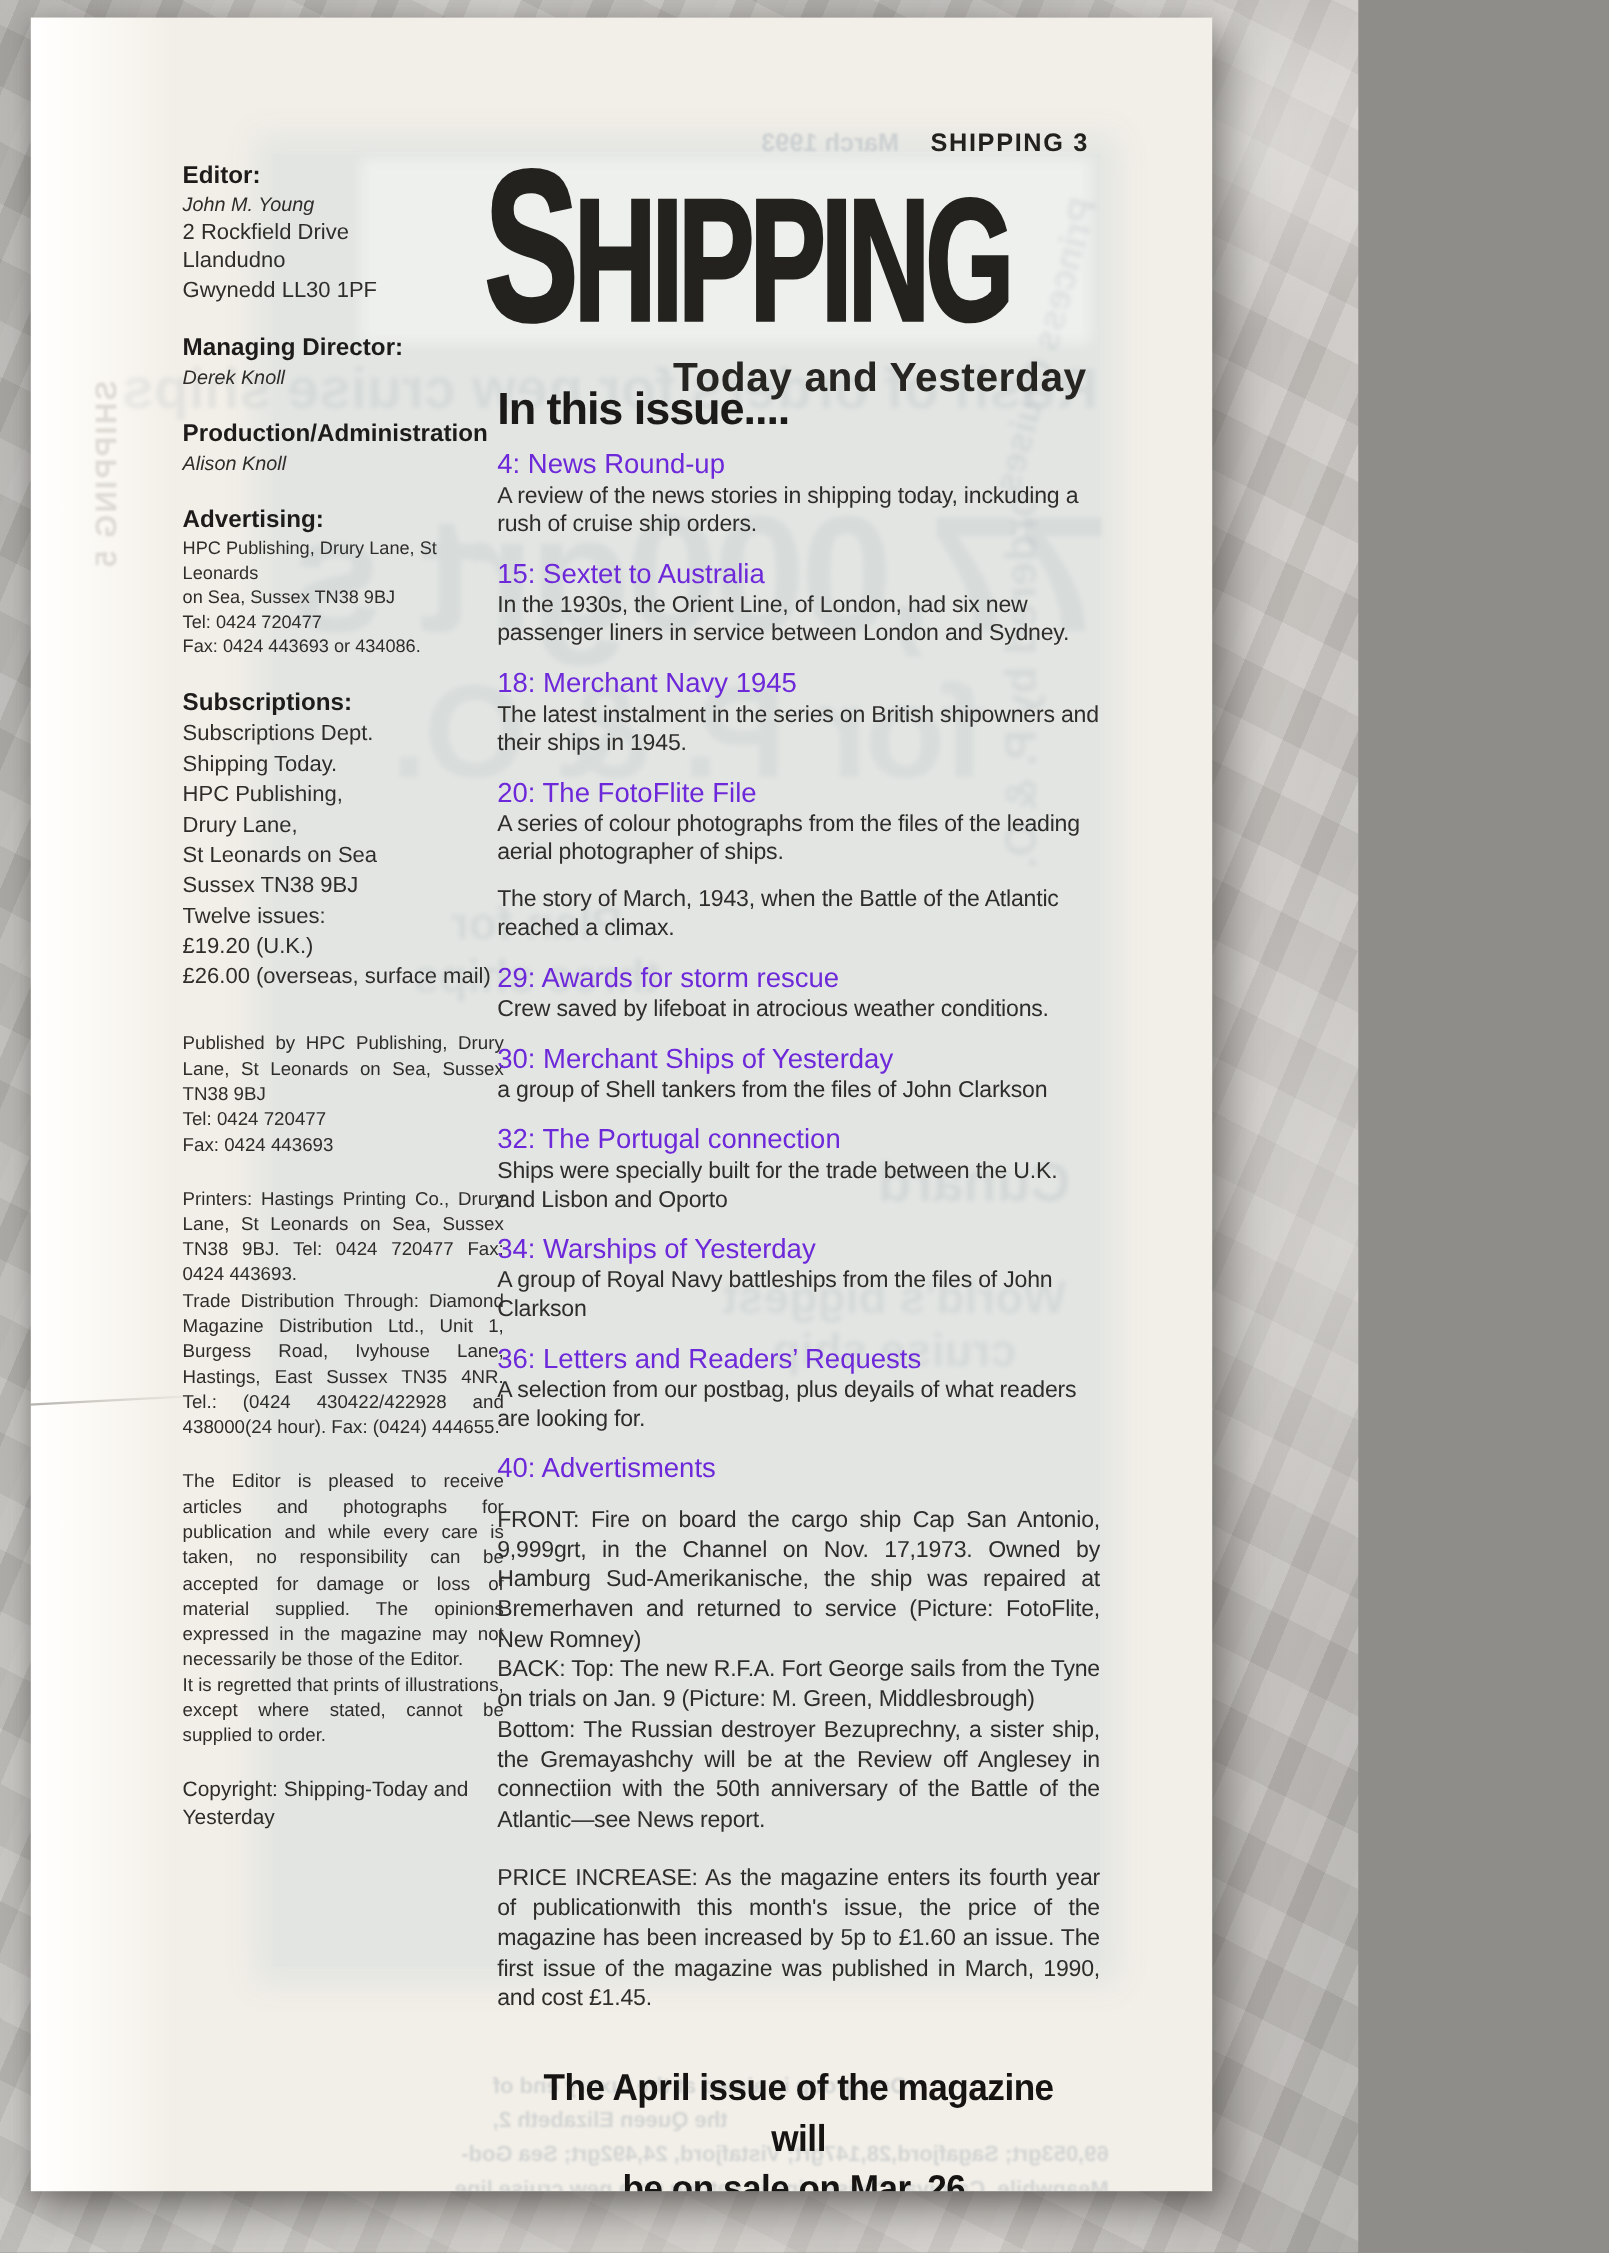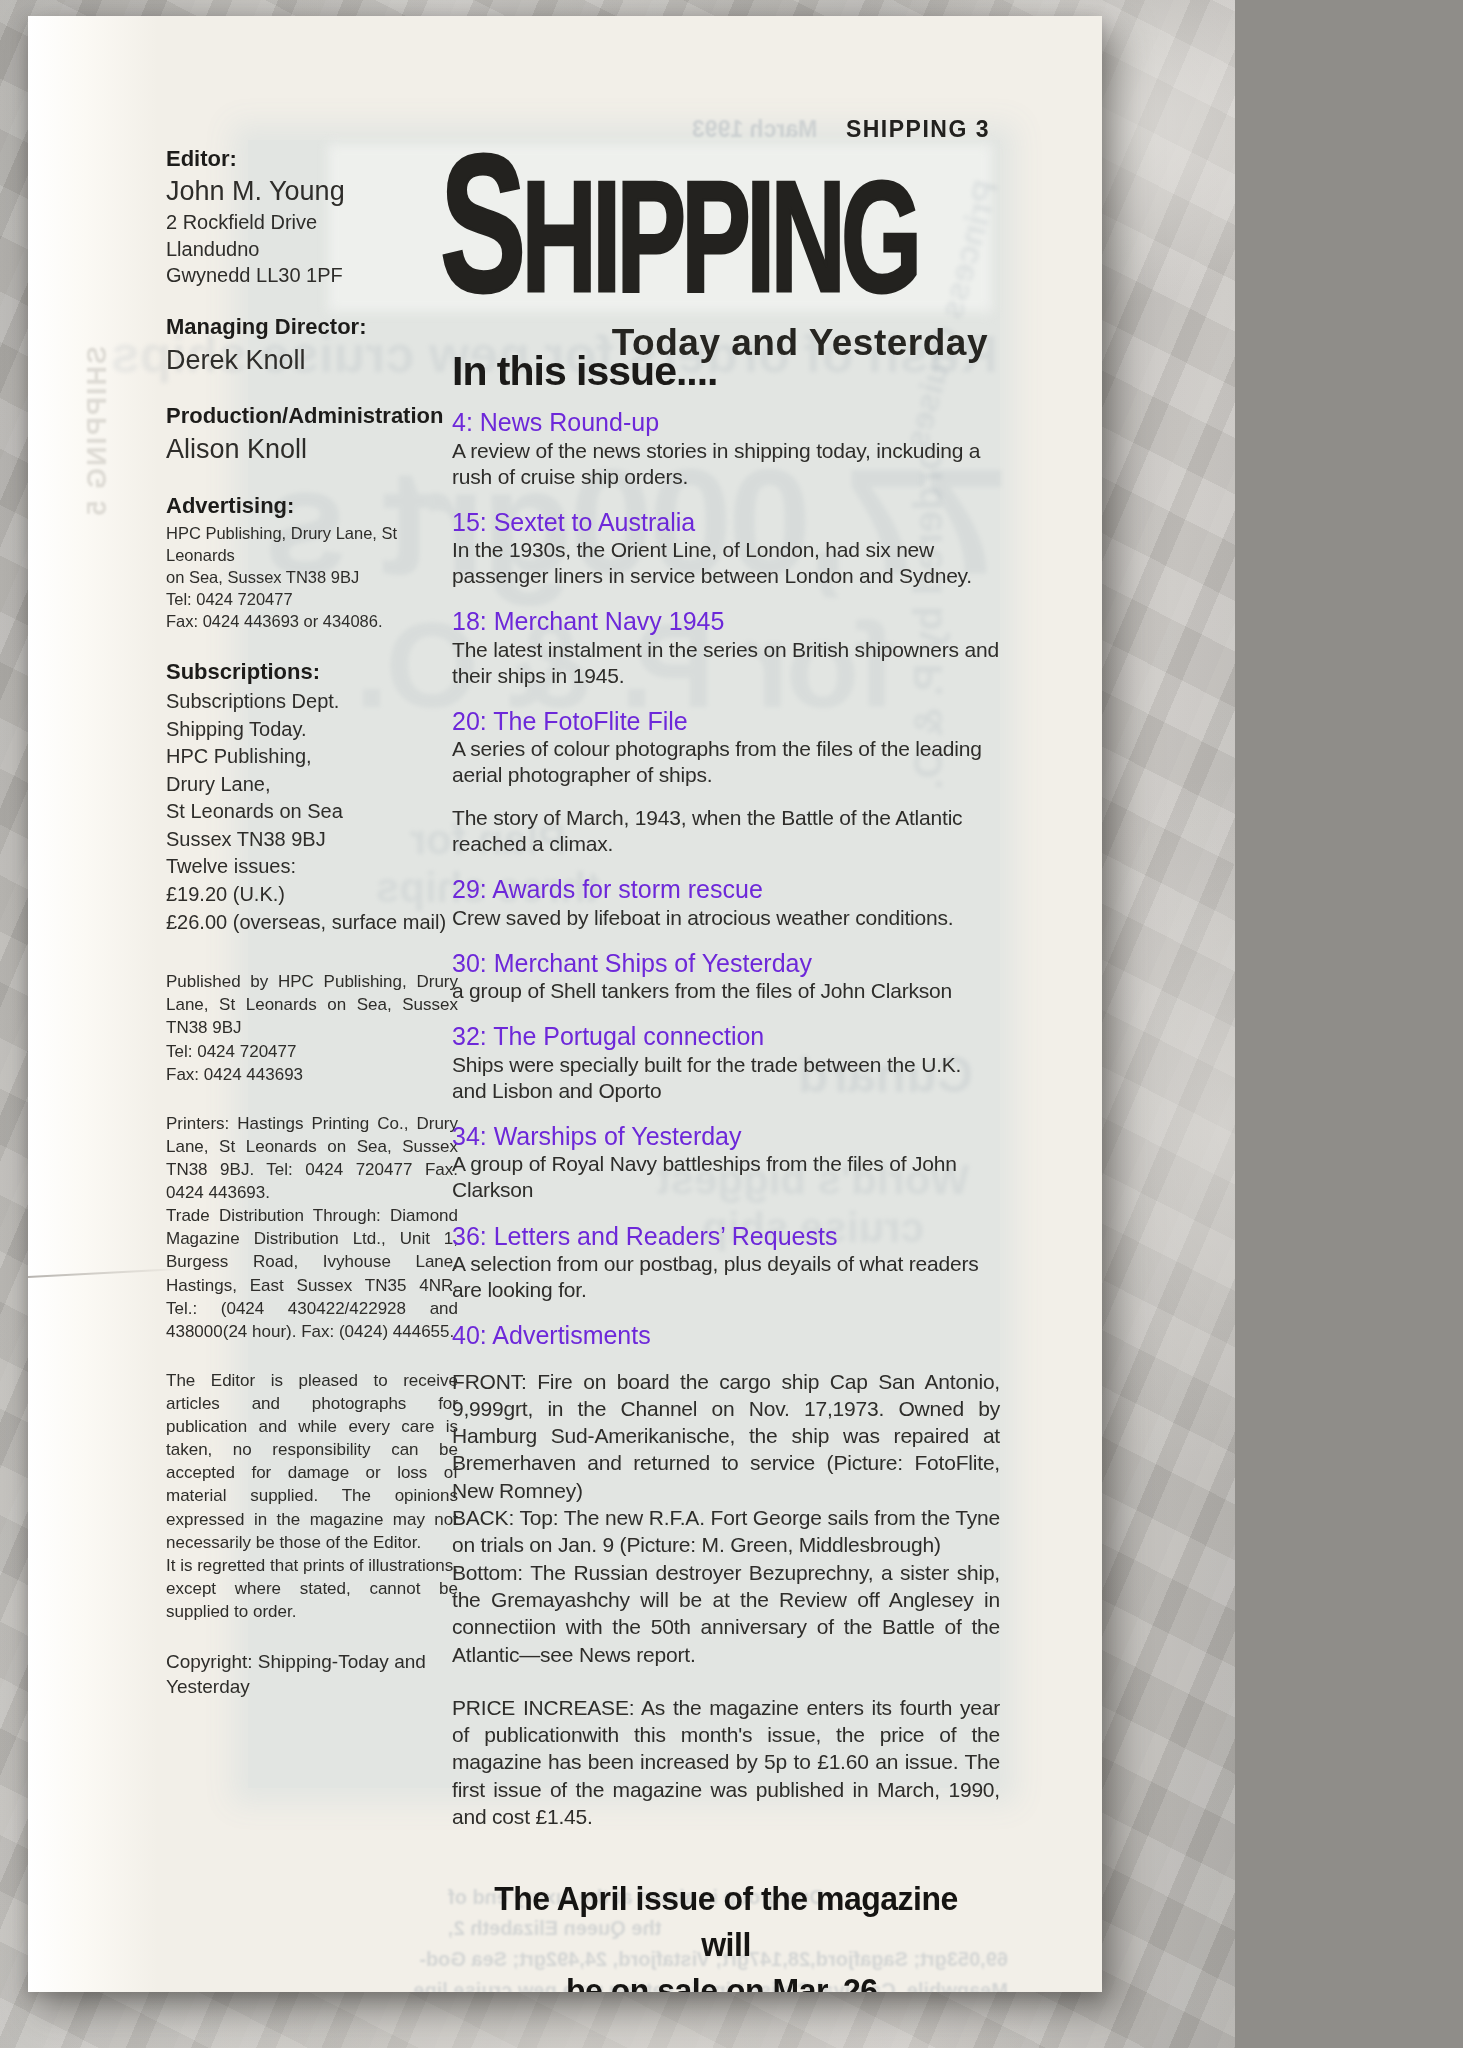--- a/index.html
+++ b/index.html
@@ -51,21 +51,21 @@
   .mast-title{font-size:158px;font-weight:bold;line-height:.92;letter-spacing:-.045em;
         color:#23221f;-webkit-text-stroke:3px #23221f;
         transform:scaleX(.66);transform-origin:left top;}
   .mast-title::first-letter{font-size:1.24em;}
   .mast-sub{width:548px;text-align:right;font-size:37px;font-weight:bold;color:#262521;
         letter-spacing:.5px;margin-top:8px;padding-right:4px;}
   
   .left-col{position:absolute;left:138px;top:130px;width:292px;}
   .blk{margin-bottom:26px;}
   .lbl{font-size:22px;font-weight:bold;color:#1d1c1a;line-height:1.2;margin-bottom:3px;}
-  .name{font-size:27px;line-height:1.25;}
+  .name{font-size:18px;line-height:1.25;font-style:italic;}
   .addr{font-size:20px;line-height:1.32;}
   .small{font-size:16.5px;line-height:1.34;}
   .subs{font-size:20px;line-height:1.38;}
   .para{font-size:17px;line-height:1.36;text-align:justify;}
   .para + .para{margin-top:0;}
   .copyright{font-size:19px;line-height:1.32;}
   
   .right-col{position:absolute;left:424px;top:332px;width:548px;}
   .toc-heading{font-size:41px;font-weight:bold;letter-spacing:-1px;color:#1b1a18;margin-bottom:12px;}
   .toc-item{margin-bottom:17px;}

